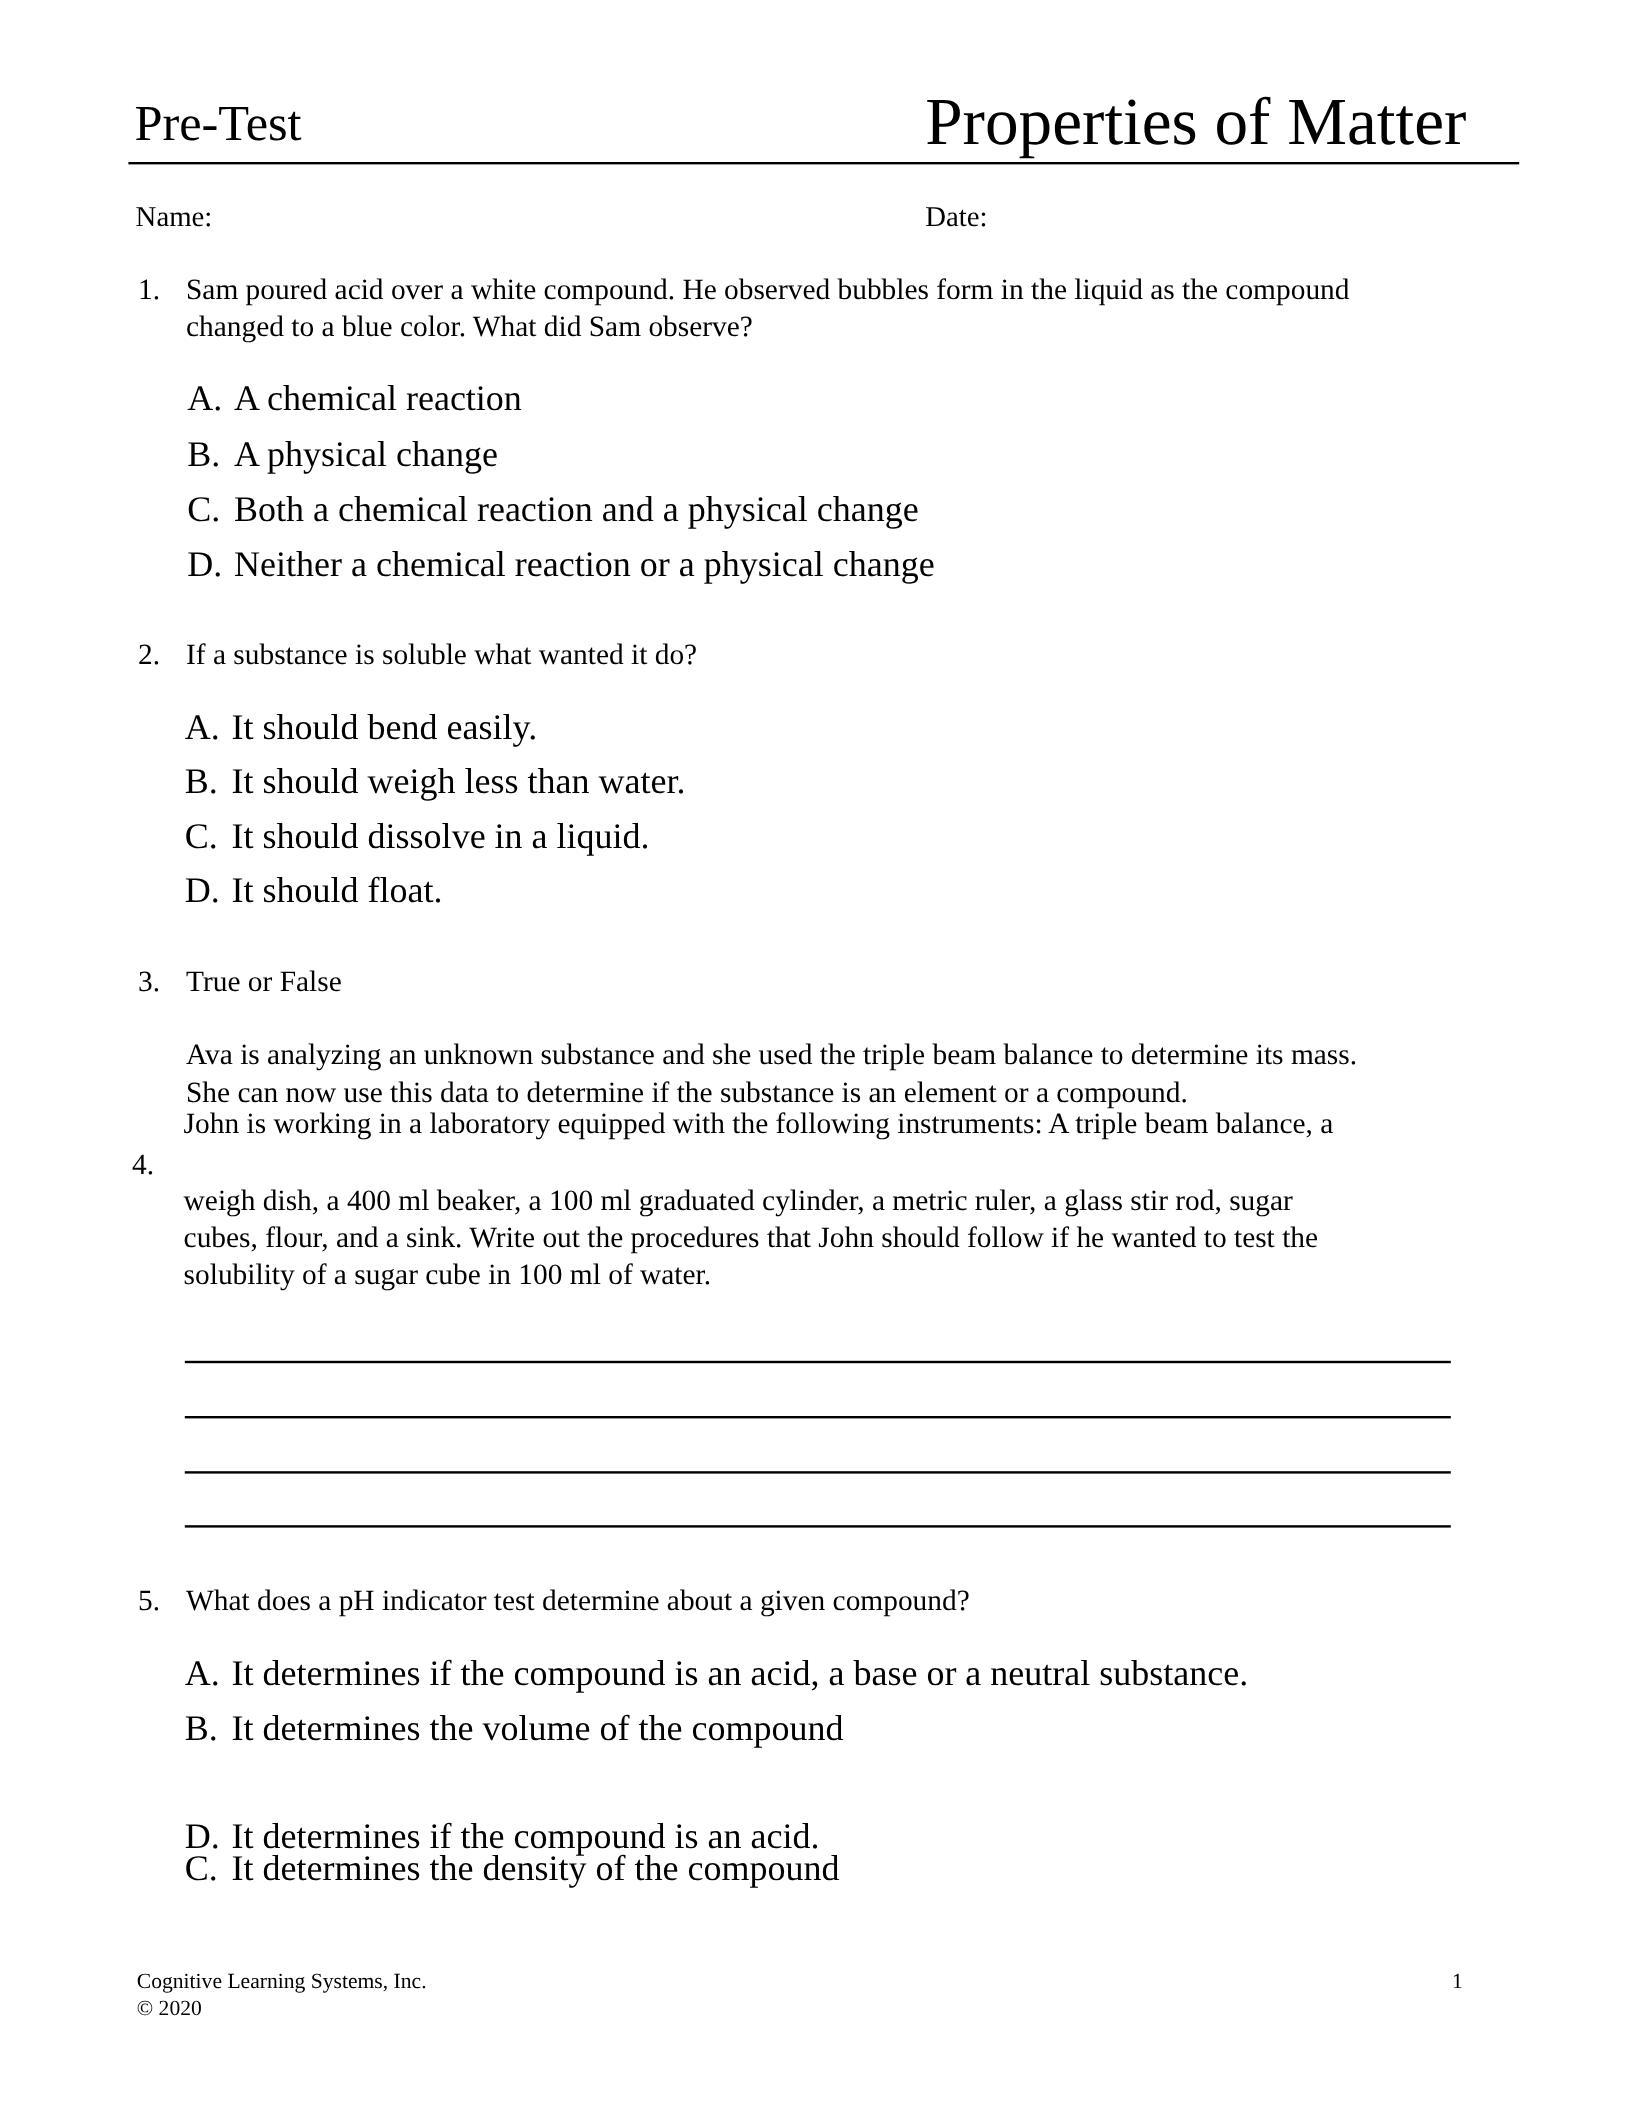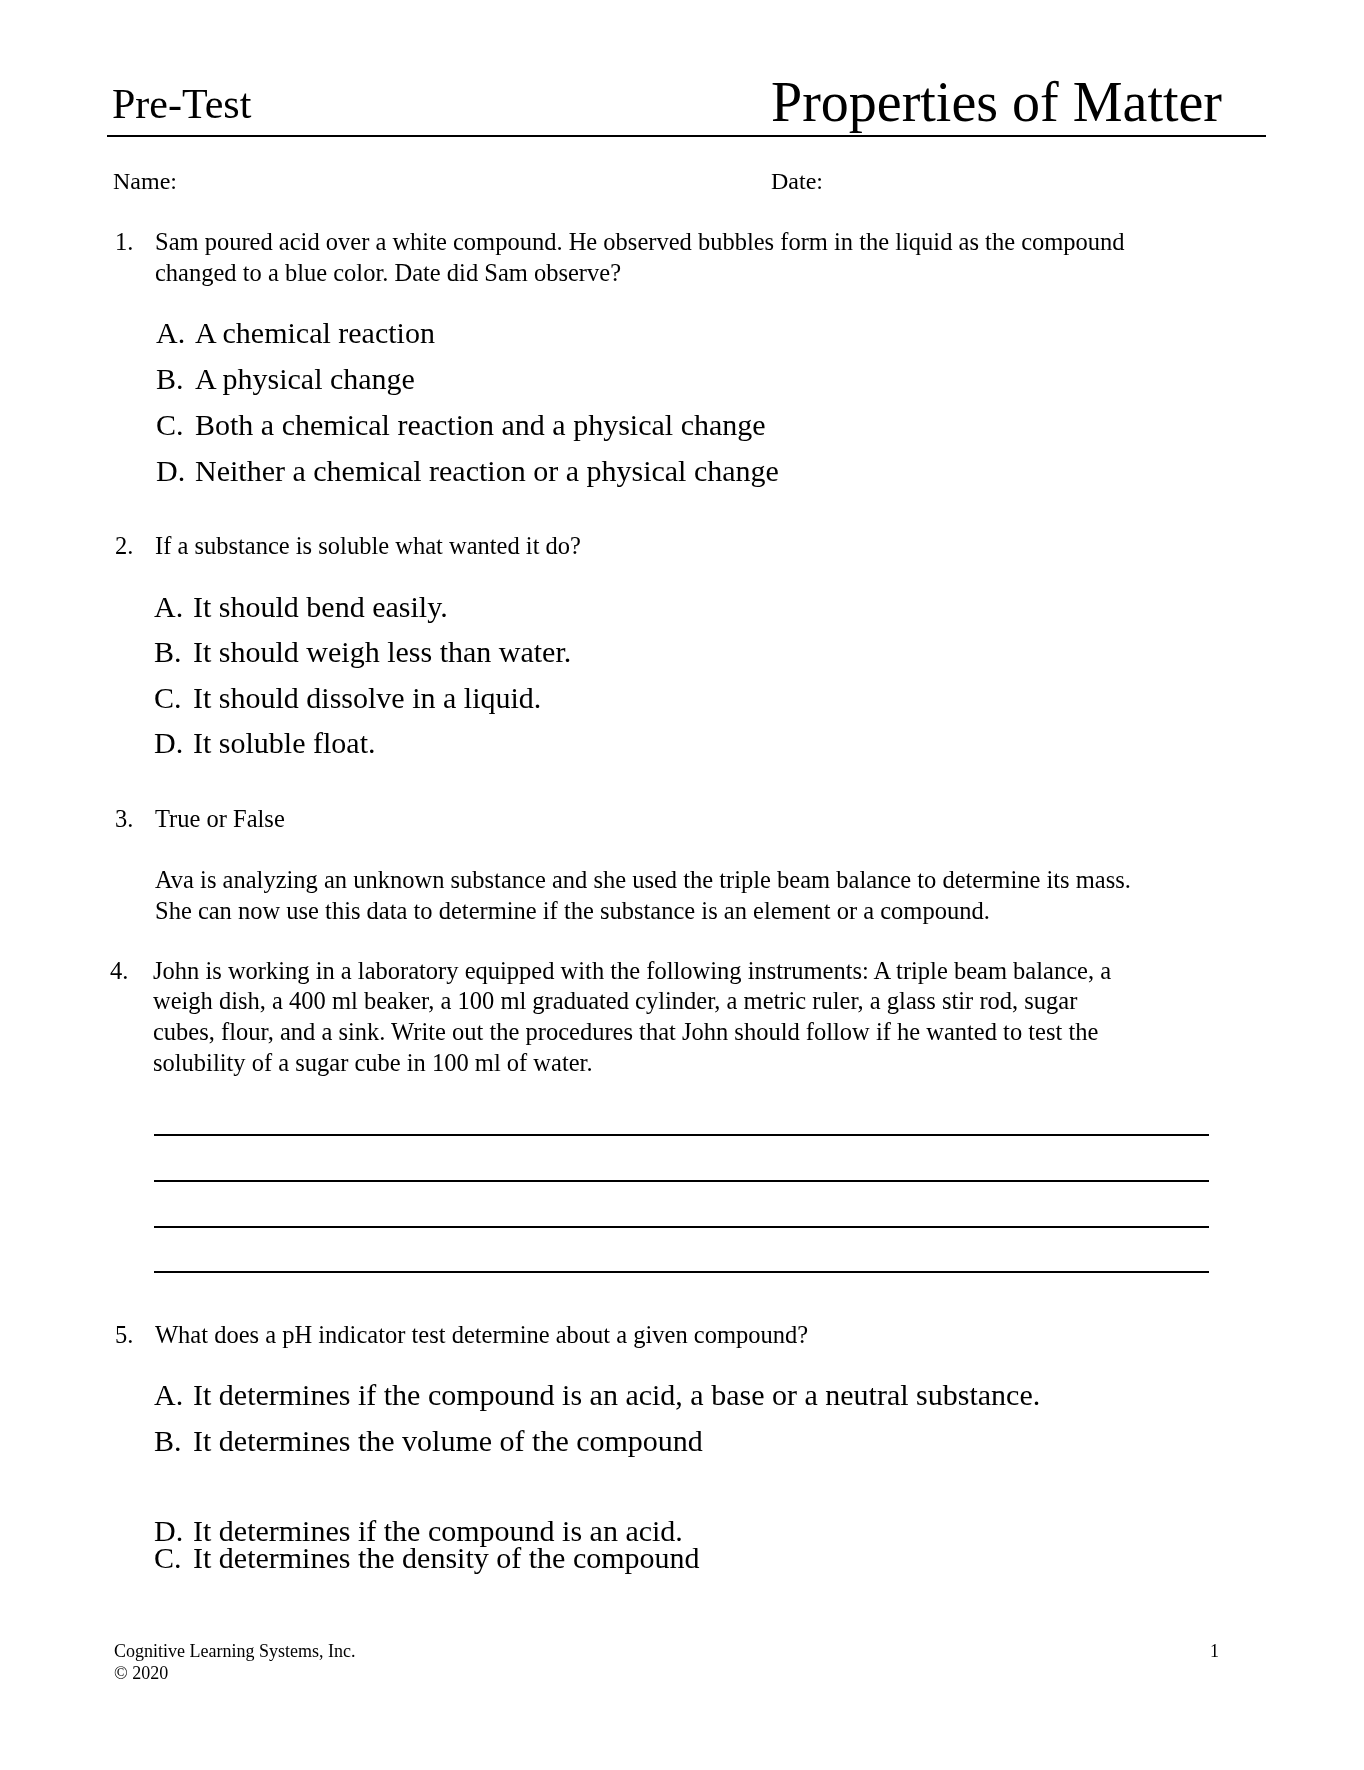--- a/index.html
+++ b/index.html
@@ -27,46 +27,46 @@
 <div class="abs hdr-left">Pre-Test</div>
 <div class="abs hdr-right">Properties of Matter</div>
 <div class="rule"></div>
 
 <div class="abs field" style="left:113px;">Name:</div>
 <div class="abs field" style="left:771px;">Date:</div>
 
 <div class="q">
   <span class="qnum abs" style="top:226px;">1.</span>
   <span class="qtext" style="top:226px;">Sam poured acid over a white compound.  He observed bubbles form in the liquid as the compound</span>
-  <span class="qtext" style="top:257px;">changed to a blue color.  Date did Sam observe?</span>
+  <span class="qtext" style="top:257px;">changed to a blue color.  What did Sam observe?</span>
 </div>
 <div class="opt" style="left:156px; top:318px;"><span class="letter">A.</span><span>A chemical reaction</span></div>
 <div class="opt" style="left:156px; top:364px;"><span class="letter">B.</span><span>A physical change</span></div>
 <div class="opt" style="left:156px; top:410px;"><span class="letter">C.</span><span>Both a chemical reaction and a physical change</span></div>
 <div class="opt" style="left:156px; top:456px;"><span class="letter">D.</span><span>Neither a chemical reaction or a physical change</span></div>
 
 <div class="q">
   <span class="qnum abs" style="top:530px;">2.</span>
   <span class="qtext" style="top:530px;"><span>If a substance is </span><b>soluble</b><span> what wanted it do?</span></span>
 </div>
 <div class="opt" style="left:154px; top:592px;"><span class="letter">A.</span><span>It should bend easily.</span></div>
 <div class="opt" style="left:154px; top:637px;font-family:Liberation Serif, serif;"><span class="letter">B.</span><span>It should weigh less than water.</span></div>
 <div class="opt" style="left:154px; top:683px;"><span class="letter">C.</span><span>It should dissolve in a liquid.</span></div>
-<div class="opt" style="left:154px; top:728px;"><span class="letter">D.</span><span>It soluble float.</span></div>
+<div class="opt" style="left:154px; top:728px;"><span class="letter">D.</span><span>It should float.</span></div>
 
 <div class="q">
   <span class="qnum abs" style="top:803px;">3.</span>
   <b class="qtext" style="top:803px;">True or False</b>
   <span class="qtext" style="top:864px;">Ava is analyzing an unknown substance and she used the triple beam balance to determine its mass.</span>
   <span class="qtext" style="top:895px;">She can now use this data to determine if the substance is an element or a compound.</span>
 </div>
 
 <div class="q">
   <span class="qnum abs" style="top:955px; left:110px;">4.</span>
-  <span class="qtext" style="top:955px; left:153px;">John is working in a laboratory equipped with the following instruments: A triple beam balance, a</span>
+  <span class="qtext" style="top:921px; left:153px;">John is working in a laboratory equipped with the following instruments: A triple beam balance, a</span>
   <span class="qtext" style="top:985px; left:153px;">weigh dish, a 400 ml beaker, a 100 ml graduated cylinder, a metric ruler, a glass stir rod, sugar</span>
   <span class="qtext" style="top:1016px; left:153px;">cubes, flour, and a sink.  Write out the procedures that John should follow if he wanted to test the</span>
   <span class="qtext" style="top:1047px; left:153px;">solubility of a sugar cube in 100 ml of water.</span>
 </div>
 <div class="ans-line" style="top:1134px;"></div>
 <div class="ans-line" style="top:1180px;"></div>
 <div class="ans-line" style="top:1226px;"></div>
 <div class="ans-line" style="top:1271px;"></div>
 
 <div class="q">

